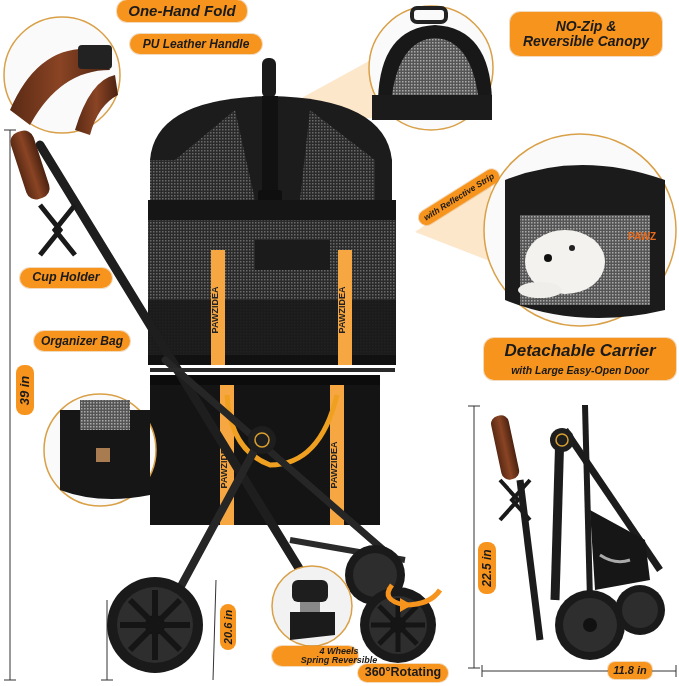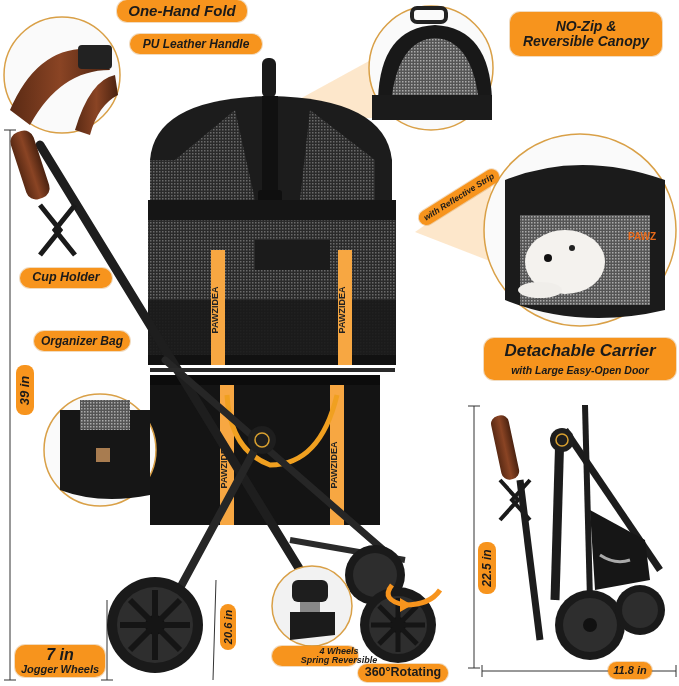--- a/index.html
+++ b/index.html
@@ -247,24 +247,20 @@
     <span>Organizer Bag</span>
   </div>
 
   <div class="pill" style="left:484px; top:338px; width:192px; height:42px; font-size:17px;">
     <span>Detachable Carrier</span>
     <span style="font-size:10.5px; margin-top:6px;">with Large Easy-Open Door</span>
   </div>
 
 
 
-  <div class="pill" style="left:15px; top:645px; width:90px; height:32px; font-size:16px;">
-    <span>7 in</span>
-    <span style="font-size:11px;">Jogger Wheels</span>
-  </div>
 
   <div class="pill" style="left:272px; top:646px; width:86px; height:20px; font-size:9px;padding-left:48px;">
     <span>4 Wheels</span>
     <span>Spring Reversible</span>
   </div>
 
   <div class="pill upright" style="left:358px; top:664px; width:90px; height:18px; font-size:12.5px;align-items:center;">
     <span>360°Rotating</span>
   </div>
 
@@ -273,17 +269,17 @@
   </div>
 
   <div class="vpill" style="left:220px; top:604px; width:16px; height:46px; font-size:11px;">
     <span>20.6 in</span>
   </div>
 
   <div class="vpill" style="left:478px; top:542px; width:18px; height:52px; font-size:12px;">
     <span>22.5 in</span>
   </div>
 
-  <div class="pill" style="left:608px; top:662px; width:44px; height:17px; font-size:11px;">
+  <div class="pill" style="left:608px; top:662px; width:44px; height:17px; font-size:11px;border-radius:7px;">
     <span>11.8 in</span>
   </div>
 
 </div>
 
 </body></html>

